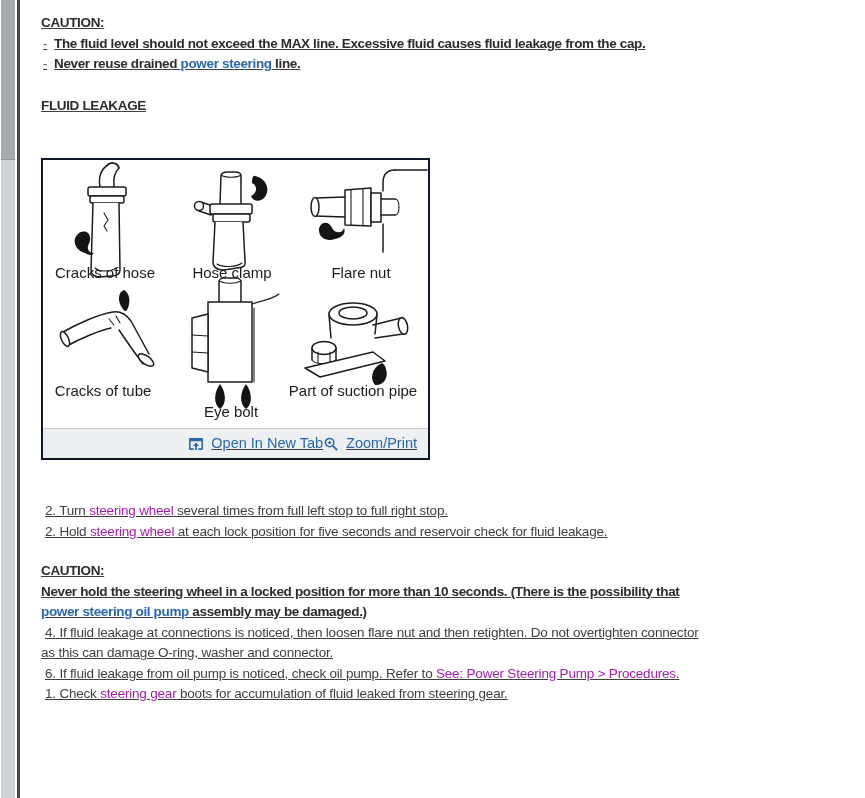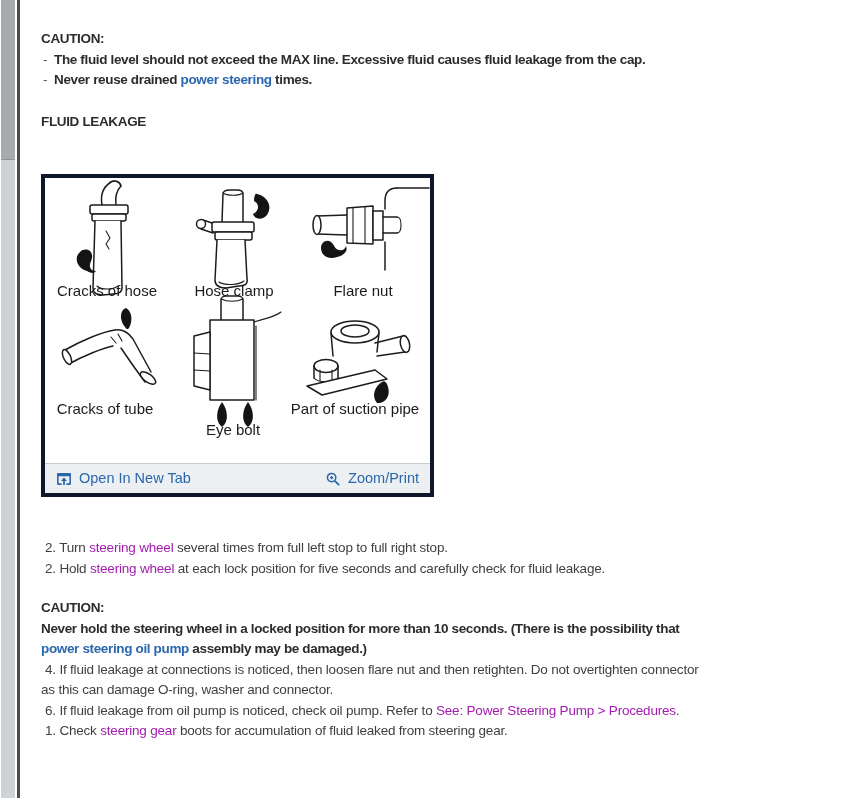--- a/index.html
+++ b/index.html
@@ -8,43 +8,43 @@
     background:#ffffff;
     font-family:"Liberation Sans",sans-serif;
     color:#3f3f3f;
   }
   
   .v-scroll-track{position:absolute;left:1px;top:0;width:14px;height:798px;background:#cfd2d4;}
   .v-scroll-thumb{position:absolute;left:0;top:0;width:14px;height:159px;background:#a8abae;border-bottom:1px solid #8e9193;}
   .pane-splitter{position:absolute;left:17px;top:0;width:3px;height:798px;background:#4b4b4b;}
 
   .content{
-    position:absolute;left:41px;top:0;width:664px;padding-top:29px;
-    font-size:13.5px;line-height:20.5px;letter-spacing:-0.2px;
+    position:absolute;left:41px;top:0;width:664px;padding-top:13px;
+    font-size:13.5px;line-height:20.5px;letter-spacing:-0.2px;text-decoration:underline;
   }
   p{margin:0;}
   .b{font-weight:bold;color:#2c2c2c;letter-spacing:-0.35px;}
   a.link{color:#a21caf;text-decoration:none;cursor:pointer;}
   a.link.b,.b a.link{color:#2a67ad;}
   .bullet-row{display:flex;}
   .bullet-dash{flex:0 0 13px;width:13px;color:#5a5a5a;padding-left:2px;box-sizing:border-box;}
   .gap-sm{margin-top:21px;}
   .step{text-indent:4px;}
 
-  .figure-box{margin-top:42px;width:385px;border:4px solid #0f172a;background:#fff;}
+  .figure-box{margin-top:42px;width:385px;border:2px solid #0f172a;background:#fff;}
   .figure-image{display:block;background:#fff;}
   .figure-image text{font-family:"Liberation Sans",sans-serif;font-size:15px;fill:#1b1b1b;text-anchor:middle;letter-spacing:0;}
   .figure-image .art{stroke:#1c1c1c;stroke-width:1.5;fill:none;stroke-linecap:round;stroke-linejoin:round;}
   .figure-image .art .w{fill:#ffffff;}
   .figure-image .art .blob{fill:#141414;stroke:none;}
   .figure-image .art .thin{stroke-width:1.1;}
   .figure-footer{
     height:29px;background:#edf0f2;border-top:1px solid #c9cccd;
-    display:flex;align-items:center;justify-content:space-between;padding:0 11px;
-    font-size:14.5px;letter-spacing:0;margin-top:17px;
+    display:flex;align-items:center;justify-content:flex-end;padding:0 11px;
+    font-size:14.5px;letter-spacing:0;
   }
   .figure-footer a{display:flex;align-items:center;gap:7px;color:#2a67ad;text-decoration:none;cursor:pointer;}
   .figure-footer .ic{display:inline-flex;width:16px;height:16px;}
 
   .steps-a{margin-top:41px;}
   .caution-mid{margin-top:19px;}
 </style>
 </head>
 <body>
 
@@ -55,21 +55,21 @@
 
 <div class="content">
 
   <p class="b">CAUTION:</p>
   <div class="bullet-row">
     <span class="bullet-dash">-</span>
     <p><span class="b">The fluid level should not exceed the MAX line. Excessive fluid causes fluid leakage from the cap.</span></p>
   </div>
   <div class="bullet-row">
     <span class="bullet-dash">-</span>
-    <p><span class="b">Never reuse drained </span><a class="b link">power steering</a><span class="b"> times.</span></p>
+    <p><span class="b">Never reuse drained </span><a class="b link">power steering</a><span class="b"> line.</span></p>
   </div>
 
   <p class="b gap-sm">FLUID LEAKAGE</p>
 
   <div class="figure-box">
     <svg class="figure-image" width="385" height="268" viewBox="0 0 385 268" xmlns="http://www.w3.org/2000/svg">
 
       <g class="art">
         <path d="M57,27 C55,16 58,9 66,4 C70,2 75,3 76,8 C72,12 70,19 71,27"></path>
         <path class="thin" d="M65,4 C69,2 74,3 76,8"></path>
@@ -169,21 +169,21 @@
             <path d="M6.6,4.9 v3.4 M4.9,6.6 h3.4" stroke-width="1.3"></path>
           </svg>
         </span>
         <span>Zoom/Print</span>
       </a>
     </div>
   </div>
 
   <div class="steps-a">
     <p class="step"><span>2. Turn </span><a class="link">steering wheel</a><span> several times from full left stop to full right stop.</span></p>
-    <p class="step"><span>2. Hold </span><a class="link">steering wheel</a><span> at each lock position for five seconds and carefully check for fluid leakage.</span></p>
+    <p class="step"><span>2. Hold </span><a class="link">steering wheel</a><span> at each lock position for five seconds and reservoir check for fluid leakage.</span></p>
   </div>
 
   <div class="caution-mid">
     <p class="b">CAUTION:</p>
     <p><span class="b">Never hold the steering wheel in a locked position for more than 10 seconds. (There is the possibility that </span><a class="b link">power steering oil pump</a><span class="b"> assembly may be damaged.)</span></p>
   </div>
 
   <div>
     <p class="step"><span>4. If fluid leakage at connections is noticed, then loosen flare nut and then retighten. Do not overtighten connector as this can damage O-ring, washer and connector.</span></p>
     <p class="step"><span>6. If fluid leakage from oil pump is noticed, check oil pump. Refer to </span><a class="link">See: Power Steering Pump &gt; Procedures</a><span>.</span></p>

